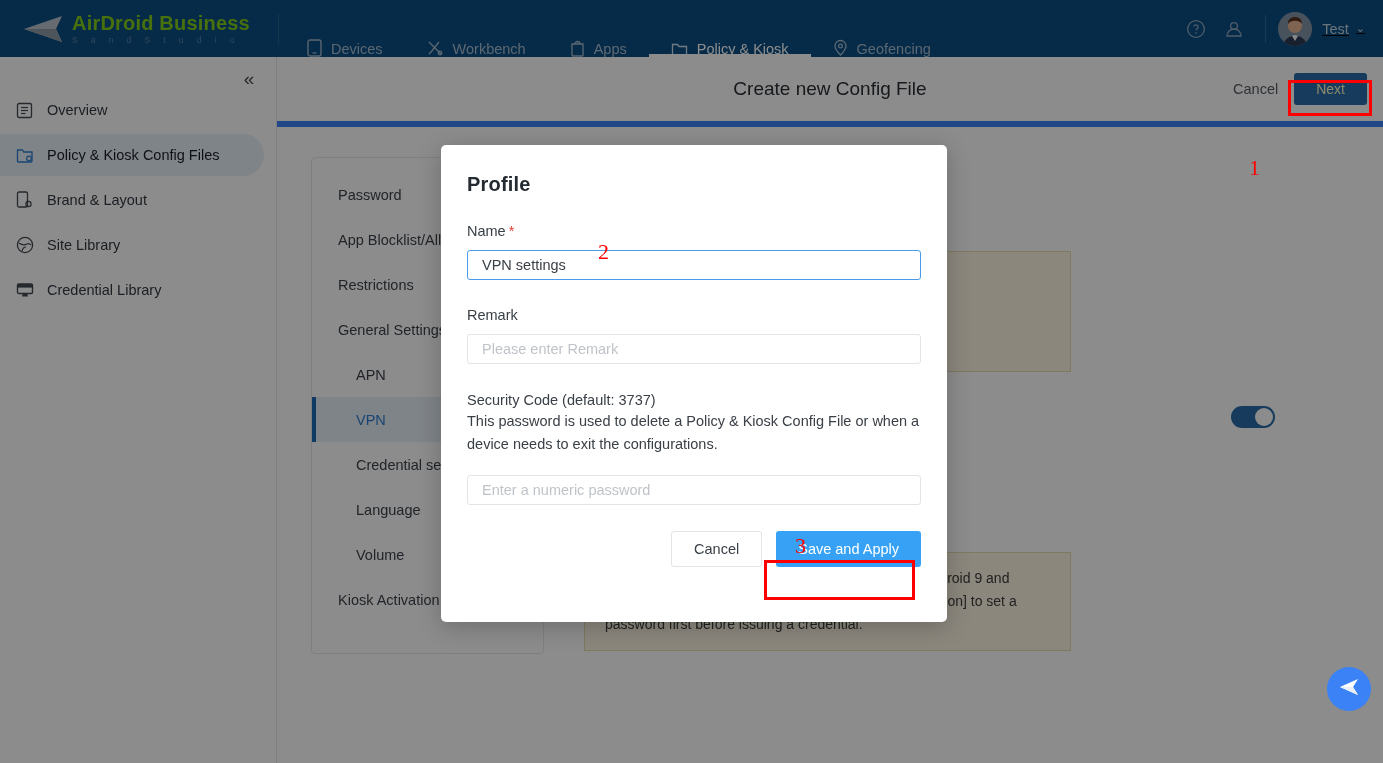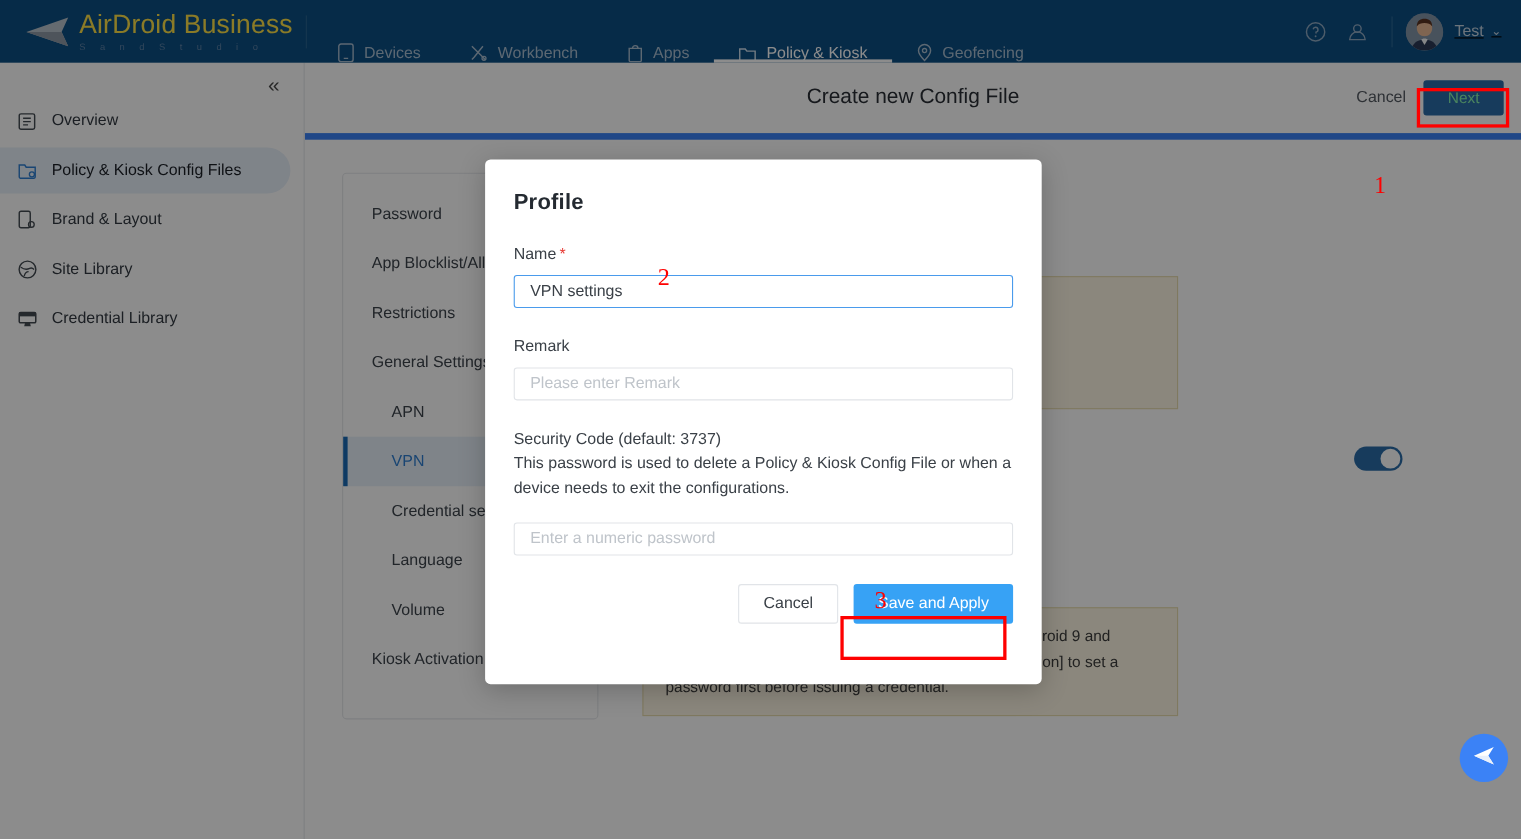--- a/index.html
+++ b/index.html
@@ -13,21 +13,21 @@
   #app { position: relative; width: 1383px; height: 763px; overflow: hidden; background:#fff; }
 
   
   .topnav {
     position: absolute; top: 0; left: 0; width: 1383px; height: 57px;
     background: #0c4f84; display: flex; align-items: center; z-index: 30;
   }
   .logo-wrap { display: flex; align-items: center; padding-left: 22px; width: 278px; }
   .logo-mark { width: 44px; height: 30px; margin-right: 6px; flex: none; }
   .logo-text { display: flex; flex-direction: column; line-height: 1; }
-  .logo-main { font-size: 24px; color: #fde047; letter-spacing: .2px; font-weight: 400; }
+  .logo-main { font-size: 20px; color: #84cc16; letter-spacing: .2px; font-weight: 700; }
   .logo-sub { font-size: 8.5px; color: #5d82a6; letter-spacing: 5.4px; margin-top: 3px; }
   .nav-sep { width:1px; height:30px; background:#2a648f; margin: 0 6px 0 0; }
   .navitems { display: flex; align-items: center; height: 57px; }
   .navitem {
     display: flex; align-items: flex-end; gap: 9px; height: 57px;
     padding: 0 22px; color: #a8bdd0; font-size: 14.5px; cursor: pointer;
     position: relative;
   }
   .navitem.active { color: #ffffff; }
   .navitem.active::after {
@@ -69,21 +69,21 @@
   
   .main { position:absolute; top:57px; left:277px; width: 1106px; height: 706px; background:#fff; }
   .page-head {
     position:relative; height: 70px; border-bottom: 6px solid #3b82f6;
     display:flex; align-items:center;
   }
   .page-title { position:absolute; left: 0; right:0; text-align:center; font-size: 19px; color:#2a2f36; }
   .head-actions { margin-left:auto; display:flex; align-items:center; gap: 16px; padding-right: 16px; z-index:2; }
   .btn-link { font-size: 14.5px; color:#545a62; cursor:pointer; }
   .btn-next {
-    background:#2a6ca8; color:#86efac; font-size:14px; border:none; border-radius:3px;
+    background:#2a6ca8; color:#fef9c3; font-size:14px; border:none; border-radius:3px;
     padding: 8px 22px; cursor:pointer;
   }
 
   .work { position:relative; display:flex; padding: 30px 34px 0 34px; }
 
   
   .cfg-card {
     width: 233px; flex:none; background:#fff; border:1px solid #e6e8eb; border-radius: 4px;
     padding: 14px 0 22px 0; height: 497px;
   }

